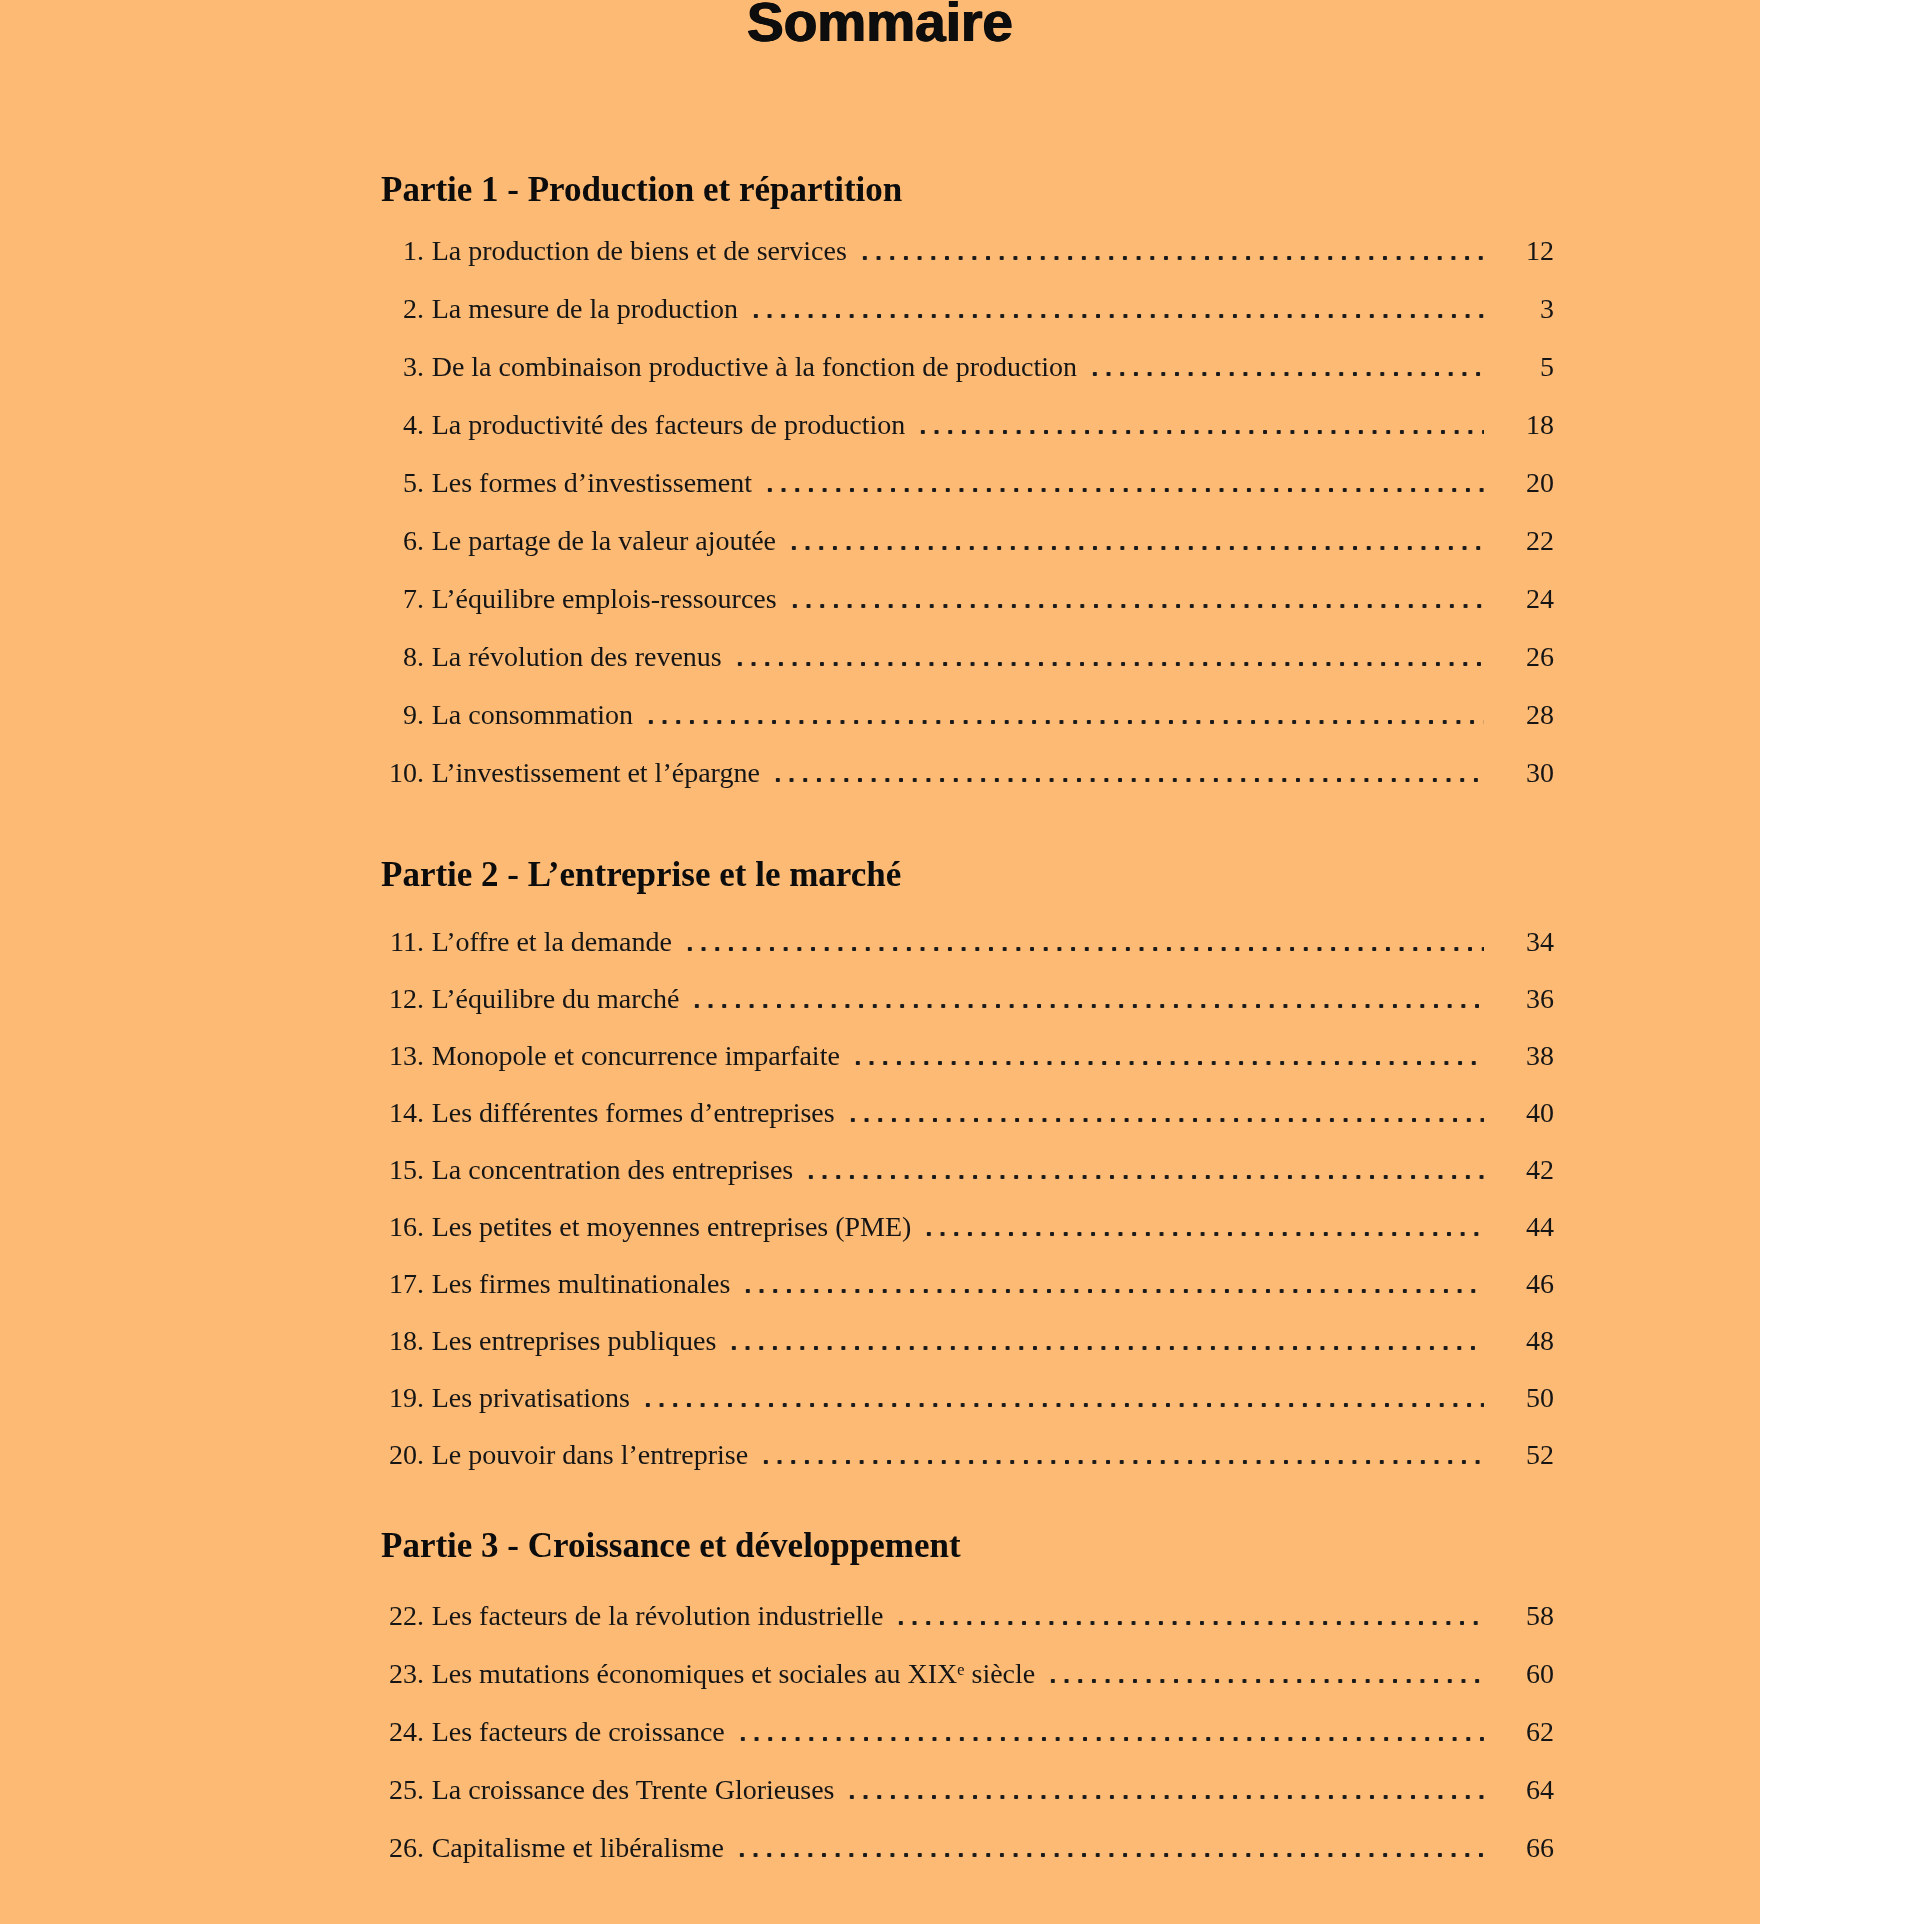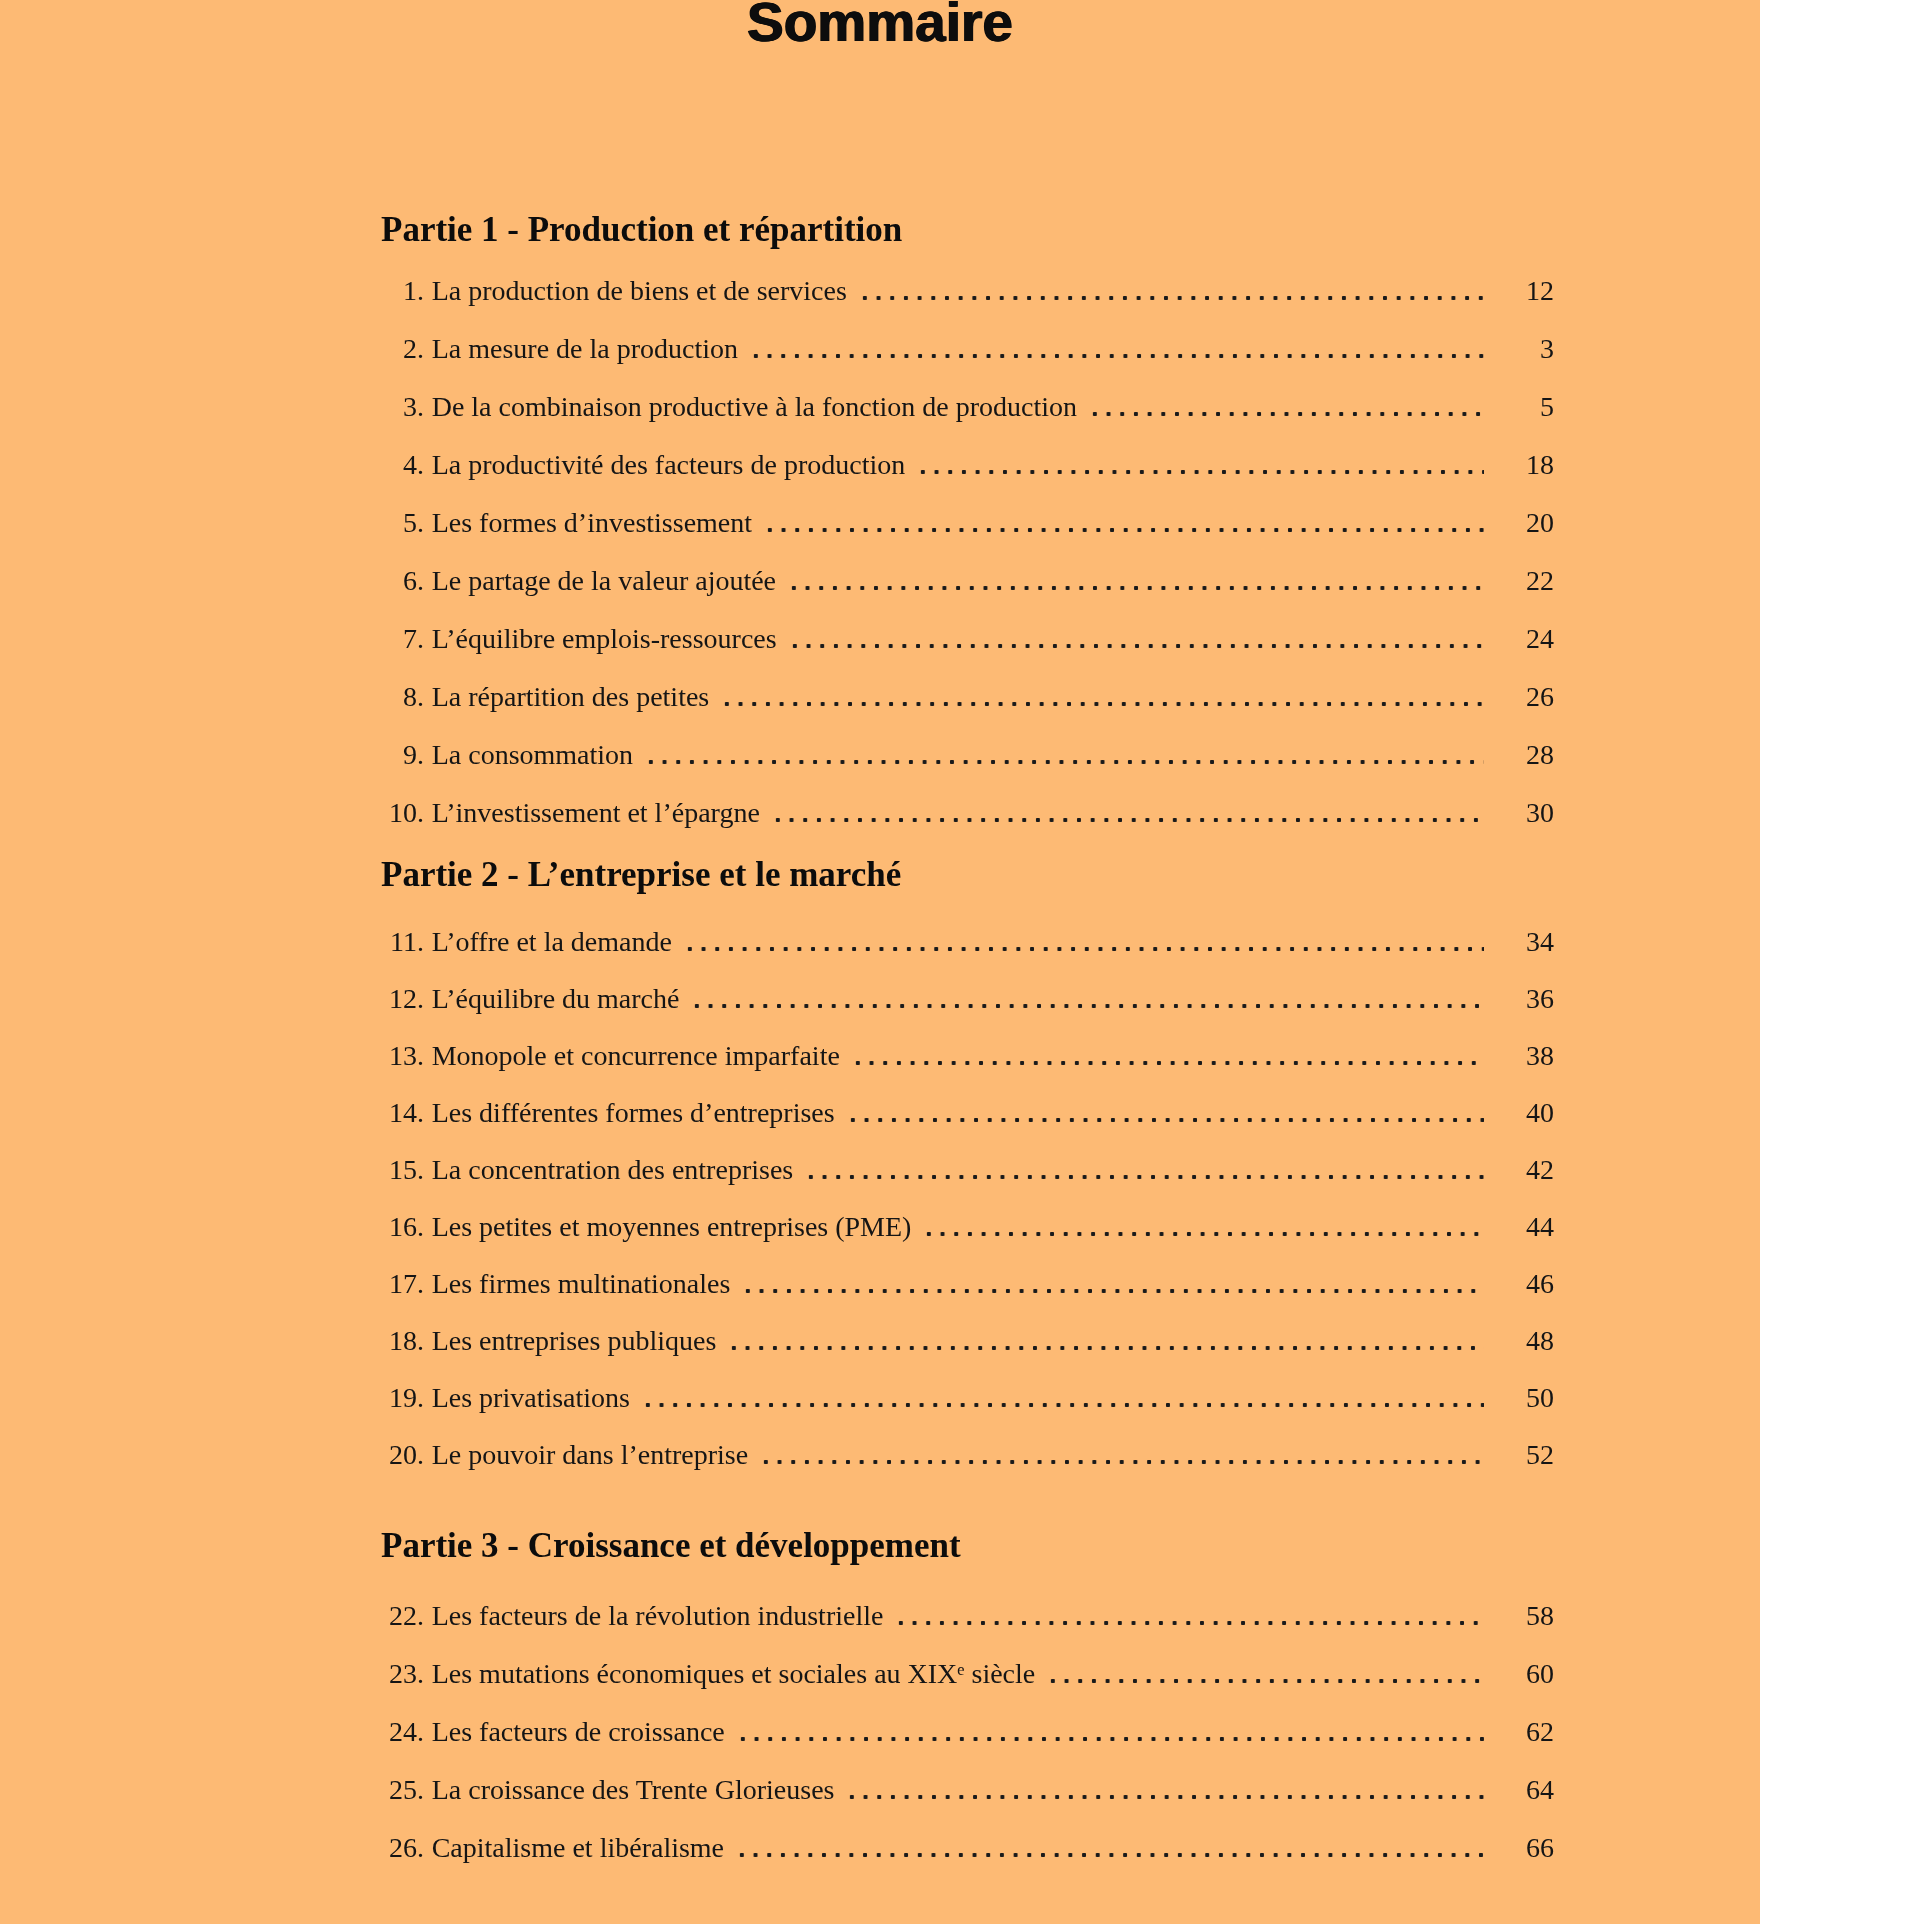--- a/index.html
+++ b/index.html
@@ -21,21 +21,21 @@
     line-height:1.0;
     color:#0d0d0d;
     letter-spacing:0px;
     text-shadow:0.7px 0 0 currentColor,-0.7px 0 0 currentColor;
   }
   .section{
     position:absolute;
     left:381px;
     width:1173px;
   }
-  .sec0{top:170px;margin-top:40px;}
+  .sec0{top:170px;}
   .sec1{top:855px;}
   .sec2{top:1526px;}
   .heading{
     font-family:"Liberation Serif",serif;
     font-weight:bold;
     font-size:35px;
     height:39px;
     line-height:39px;
     white-space:nowrap;
     color:#0c0c0c;
@@ -127,21 +127,21 @@
     <span class="pagenum">22</span>
   </div>
         <div class="toc-row">
     <span class="num">7.</span>
     <span class="label">L’équilibre emplois-ressources</span>
     <span class="dots"></span>
     <span class="pagenum">24</span>
   </div>
         <div class="toc-row">
     <span class="num">8.</span>
-    <span class="label">La répartition des petites</span>
+    <span class="label">La révolution des revenus</span>
     <span class="dots"></span>
     <span class="pagenum">26</span>
   </div>
         <div class="toc-row">
     <span class="num">9.</span>
     <span class="label">La consommation</span>
     <span class="dots"></span>
     <span class="pagenum">28</span>
   </div>
         <div class="toc-row">

